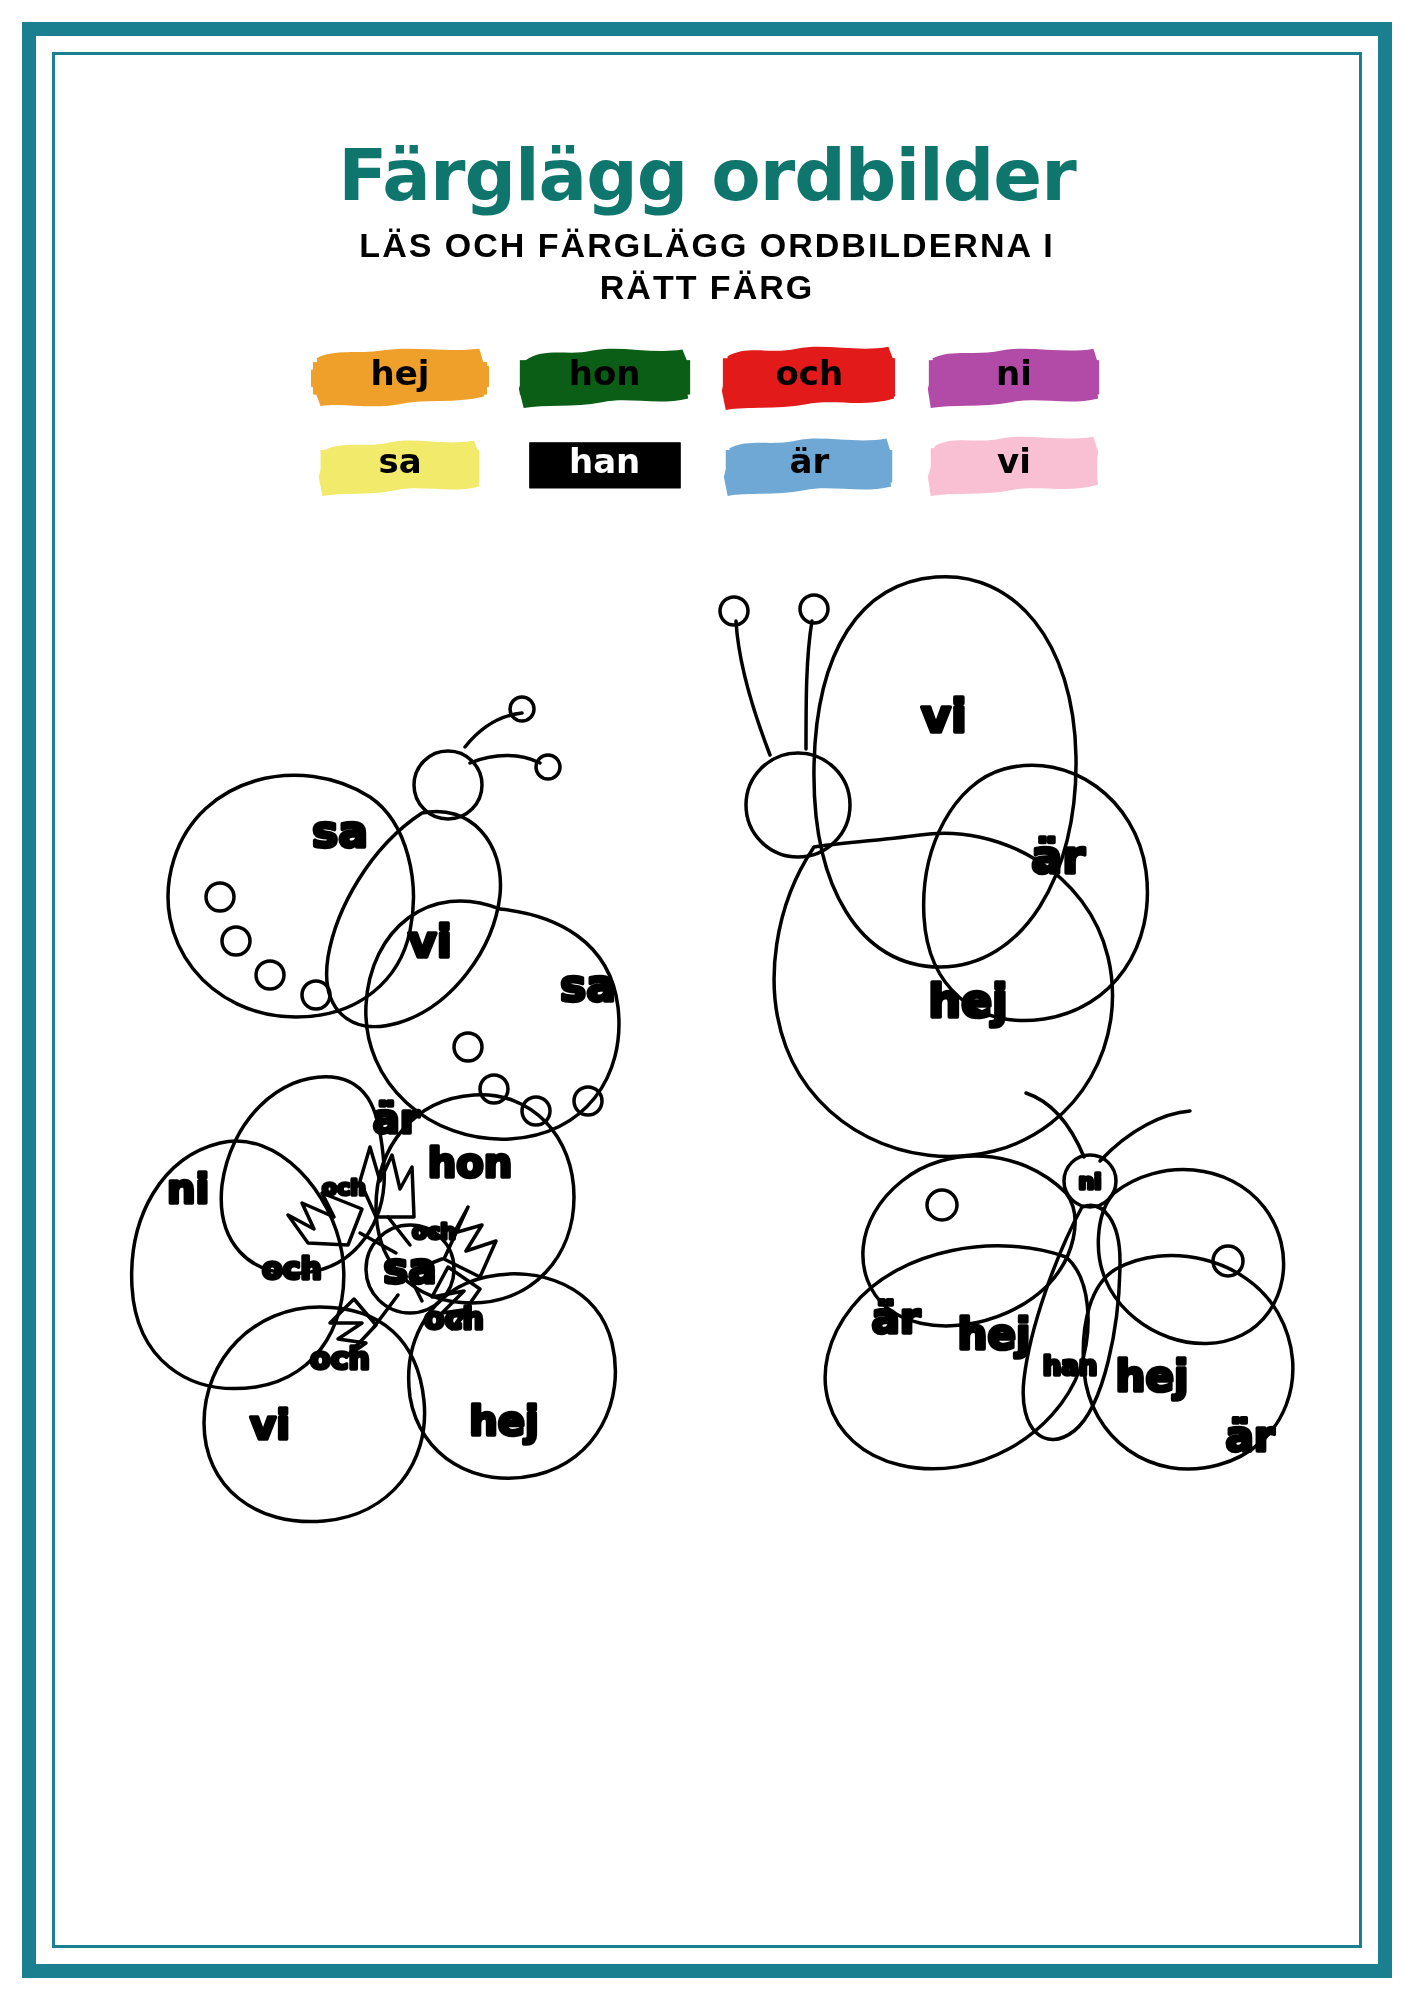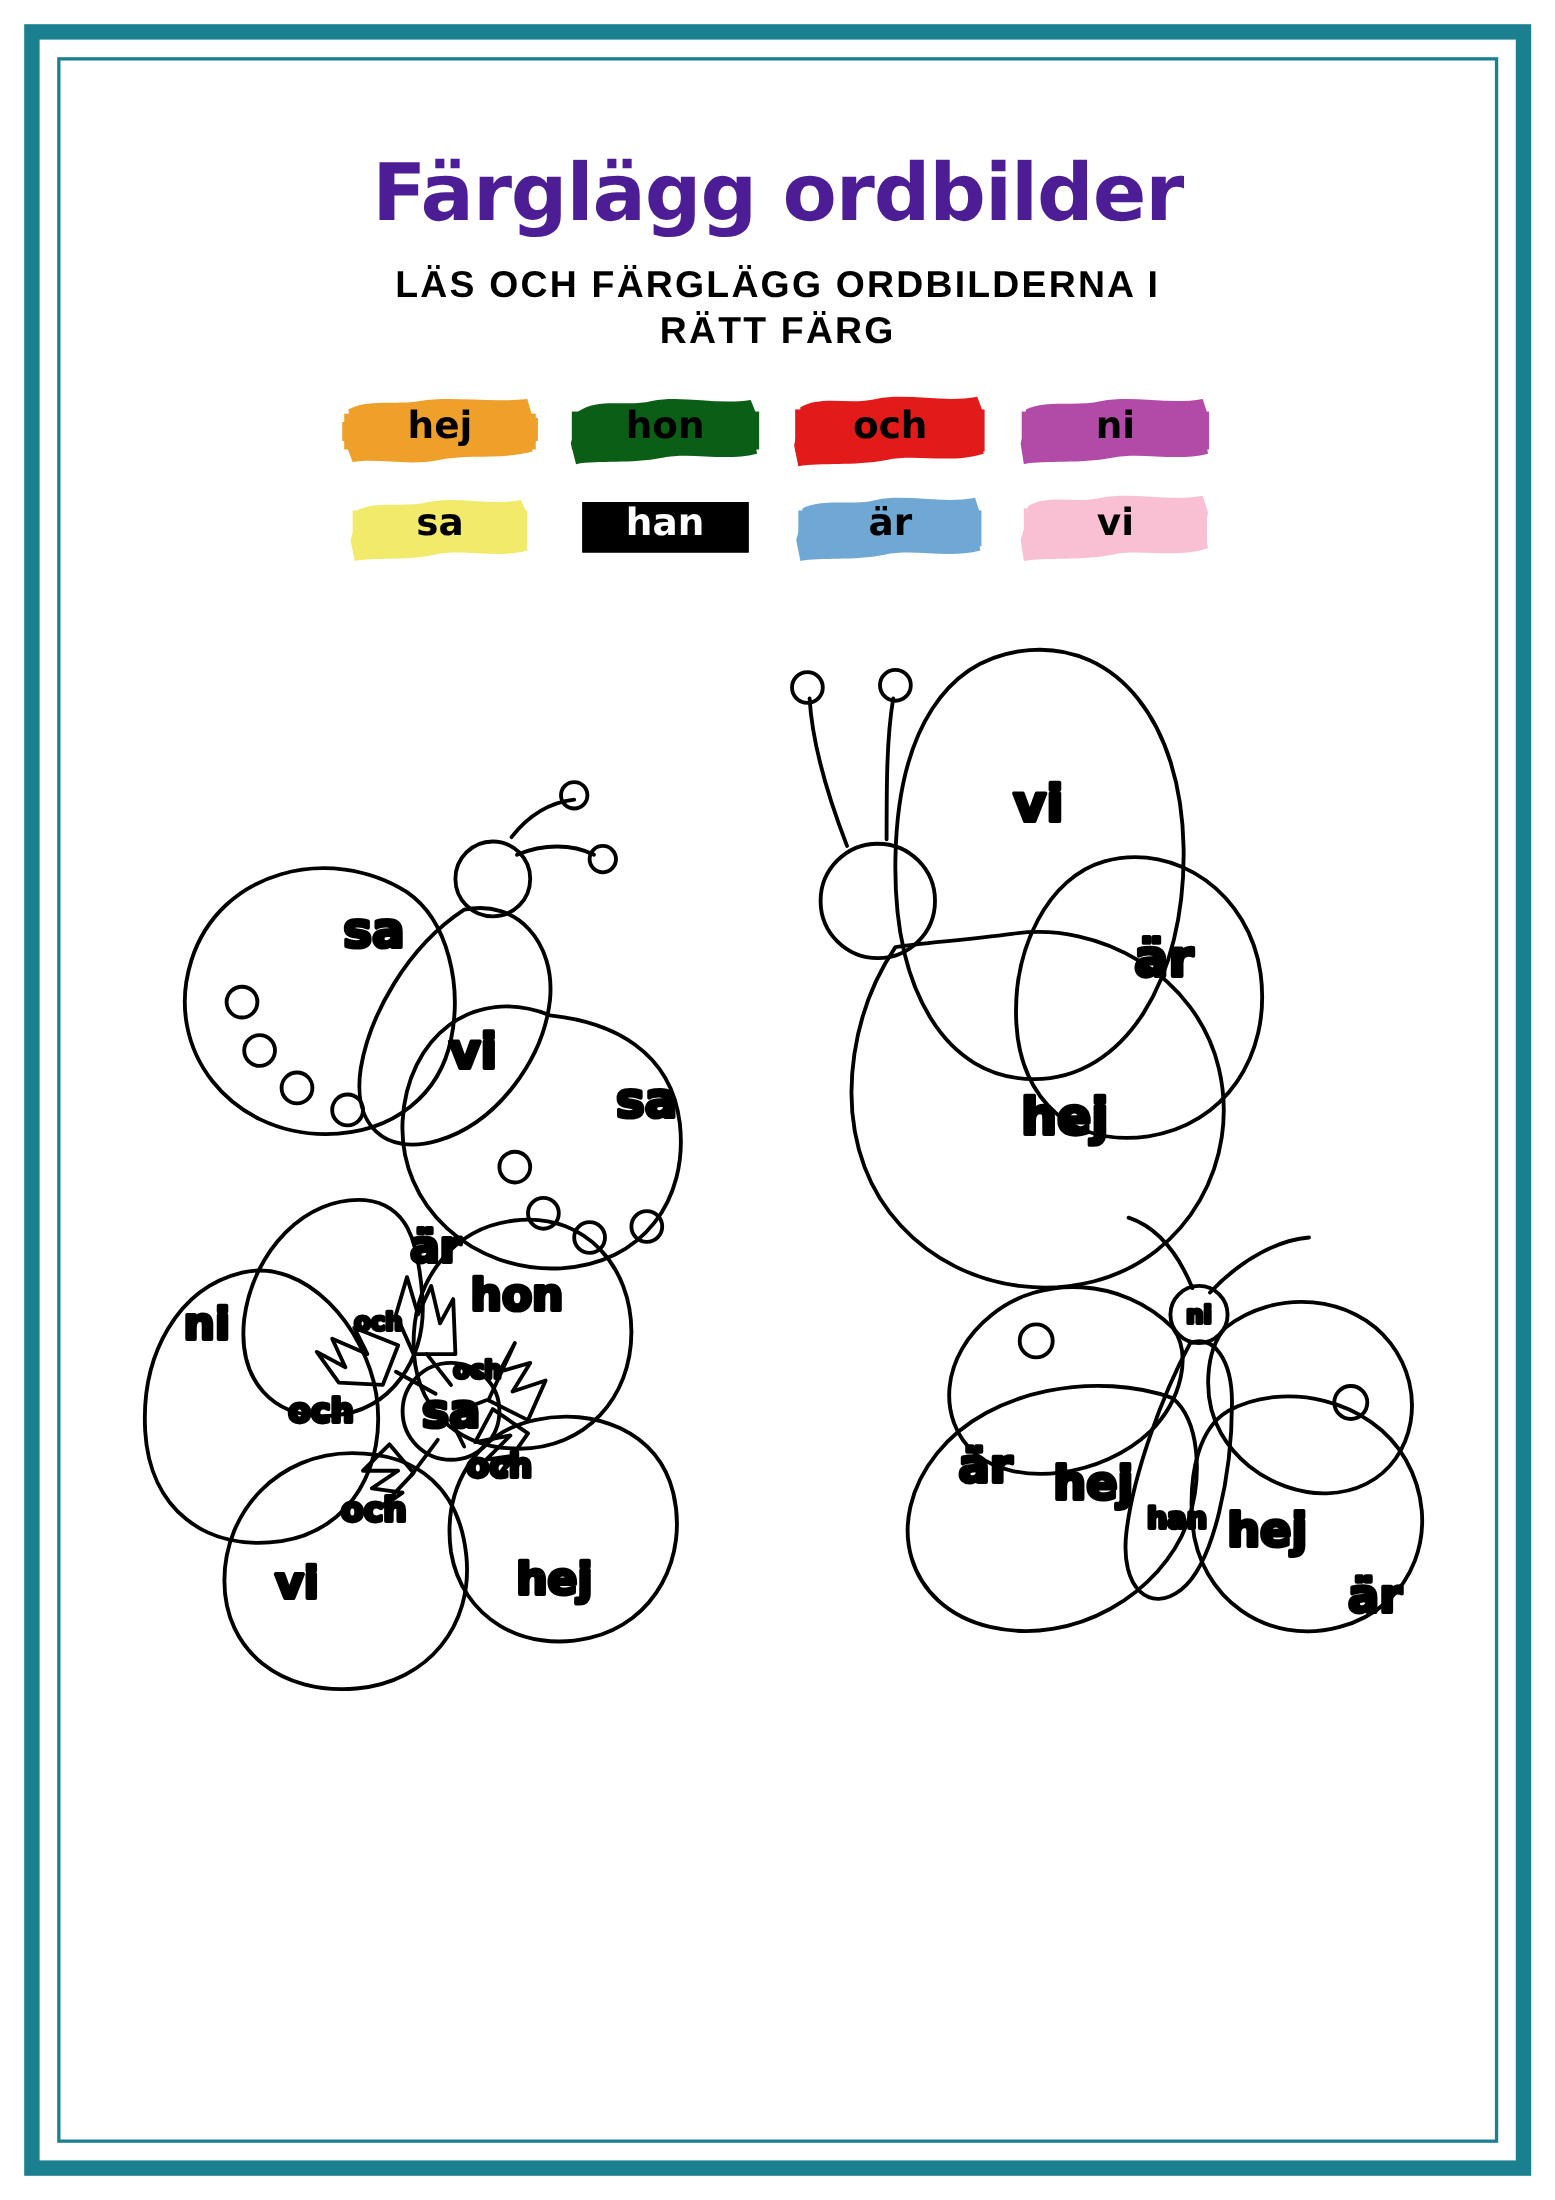--- a/index.html
+++ b/index.html
@@ -46,33 +46,33 @@
     bottom: 70px;
   }
 
   
   .title {
     text-align: center;
     font-family: "DejaVu Sans", sans-serif;
     font-weight: bold;
     font-size: 72px;
     letter-spacing: -1px;
-    color: #4c1d95;
+    color: #0f766e;
     margin-top: 68px;
     line-height: 1.05;
   }
   .subtitle {
     text-align: center;
     font-family: "Liberation Sans", sans-serif;
     font-weight: bold;
     font-size: 34px;
     letter-spacing: 2px;
     color: #000;
     line-height: 1.25;
-    margin-top: 24px;
+    margin-top: 10px;
     max-width: 720px;
     margin-left: auto;
     margin-right: auto;
   }
 
   
   .swatch-grid {
     width: 800px;
     margin: 26px auto 0 auto;
   }

